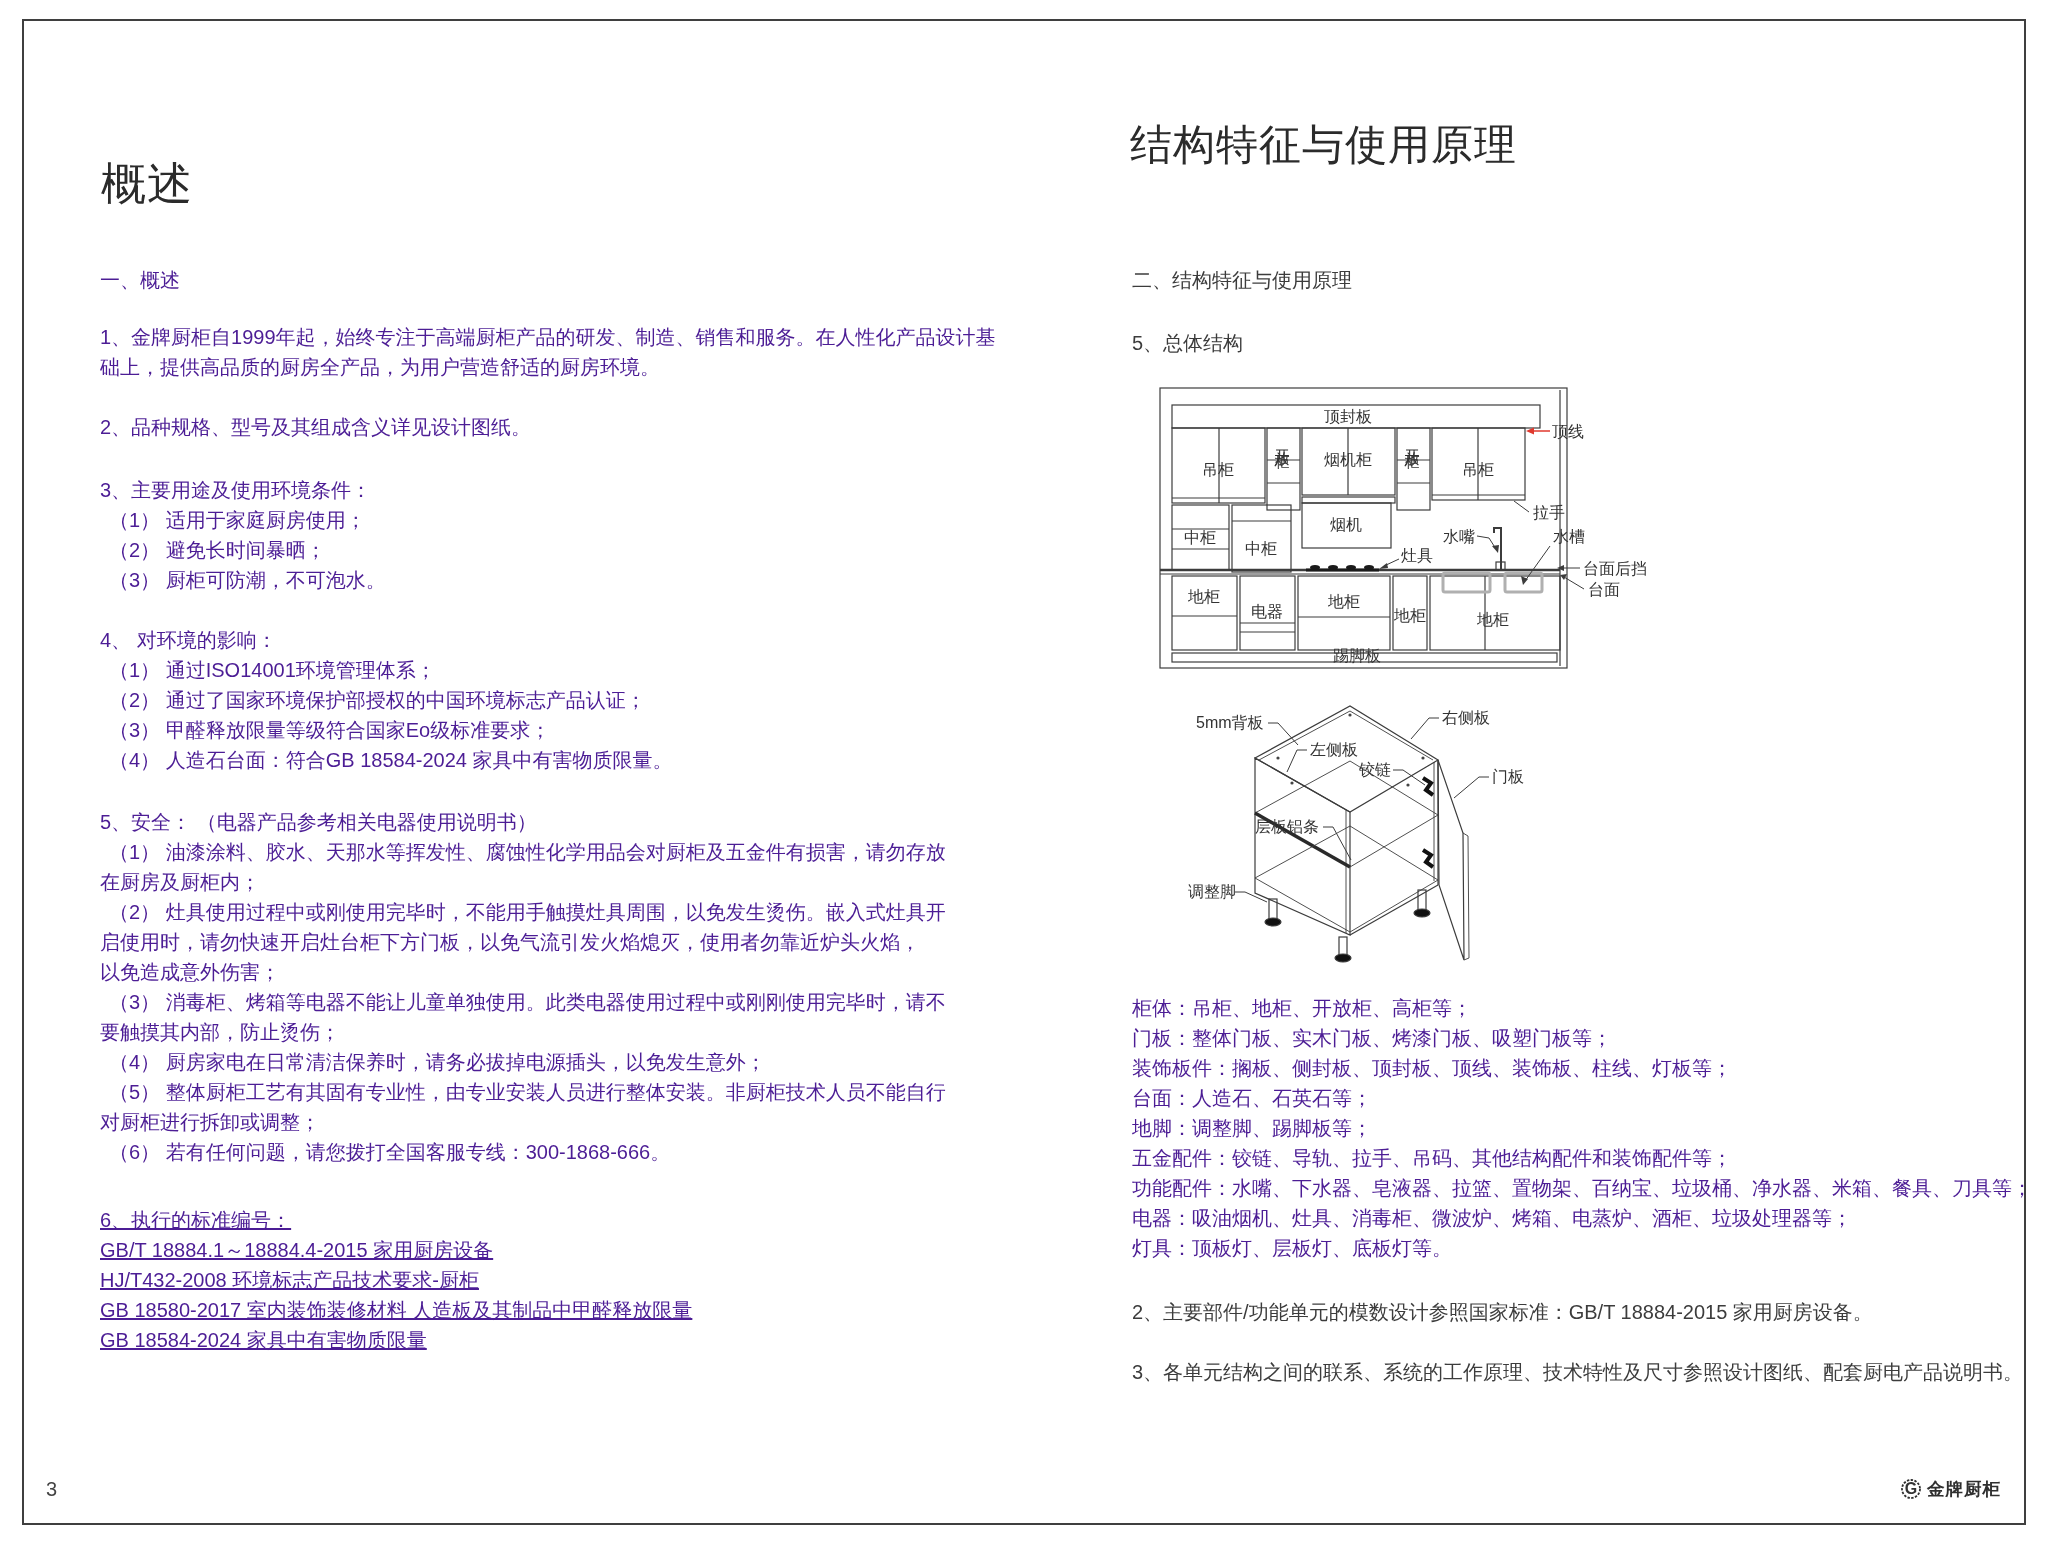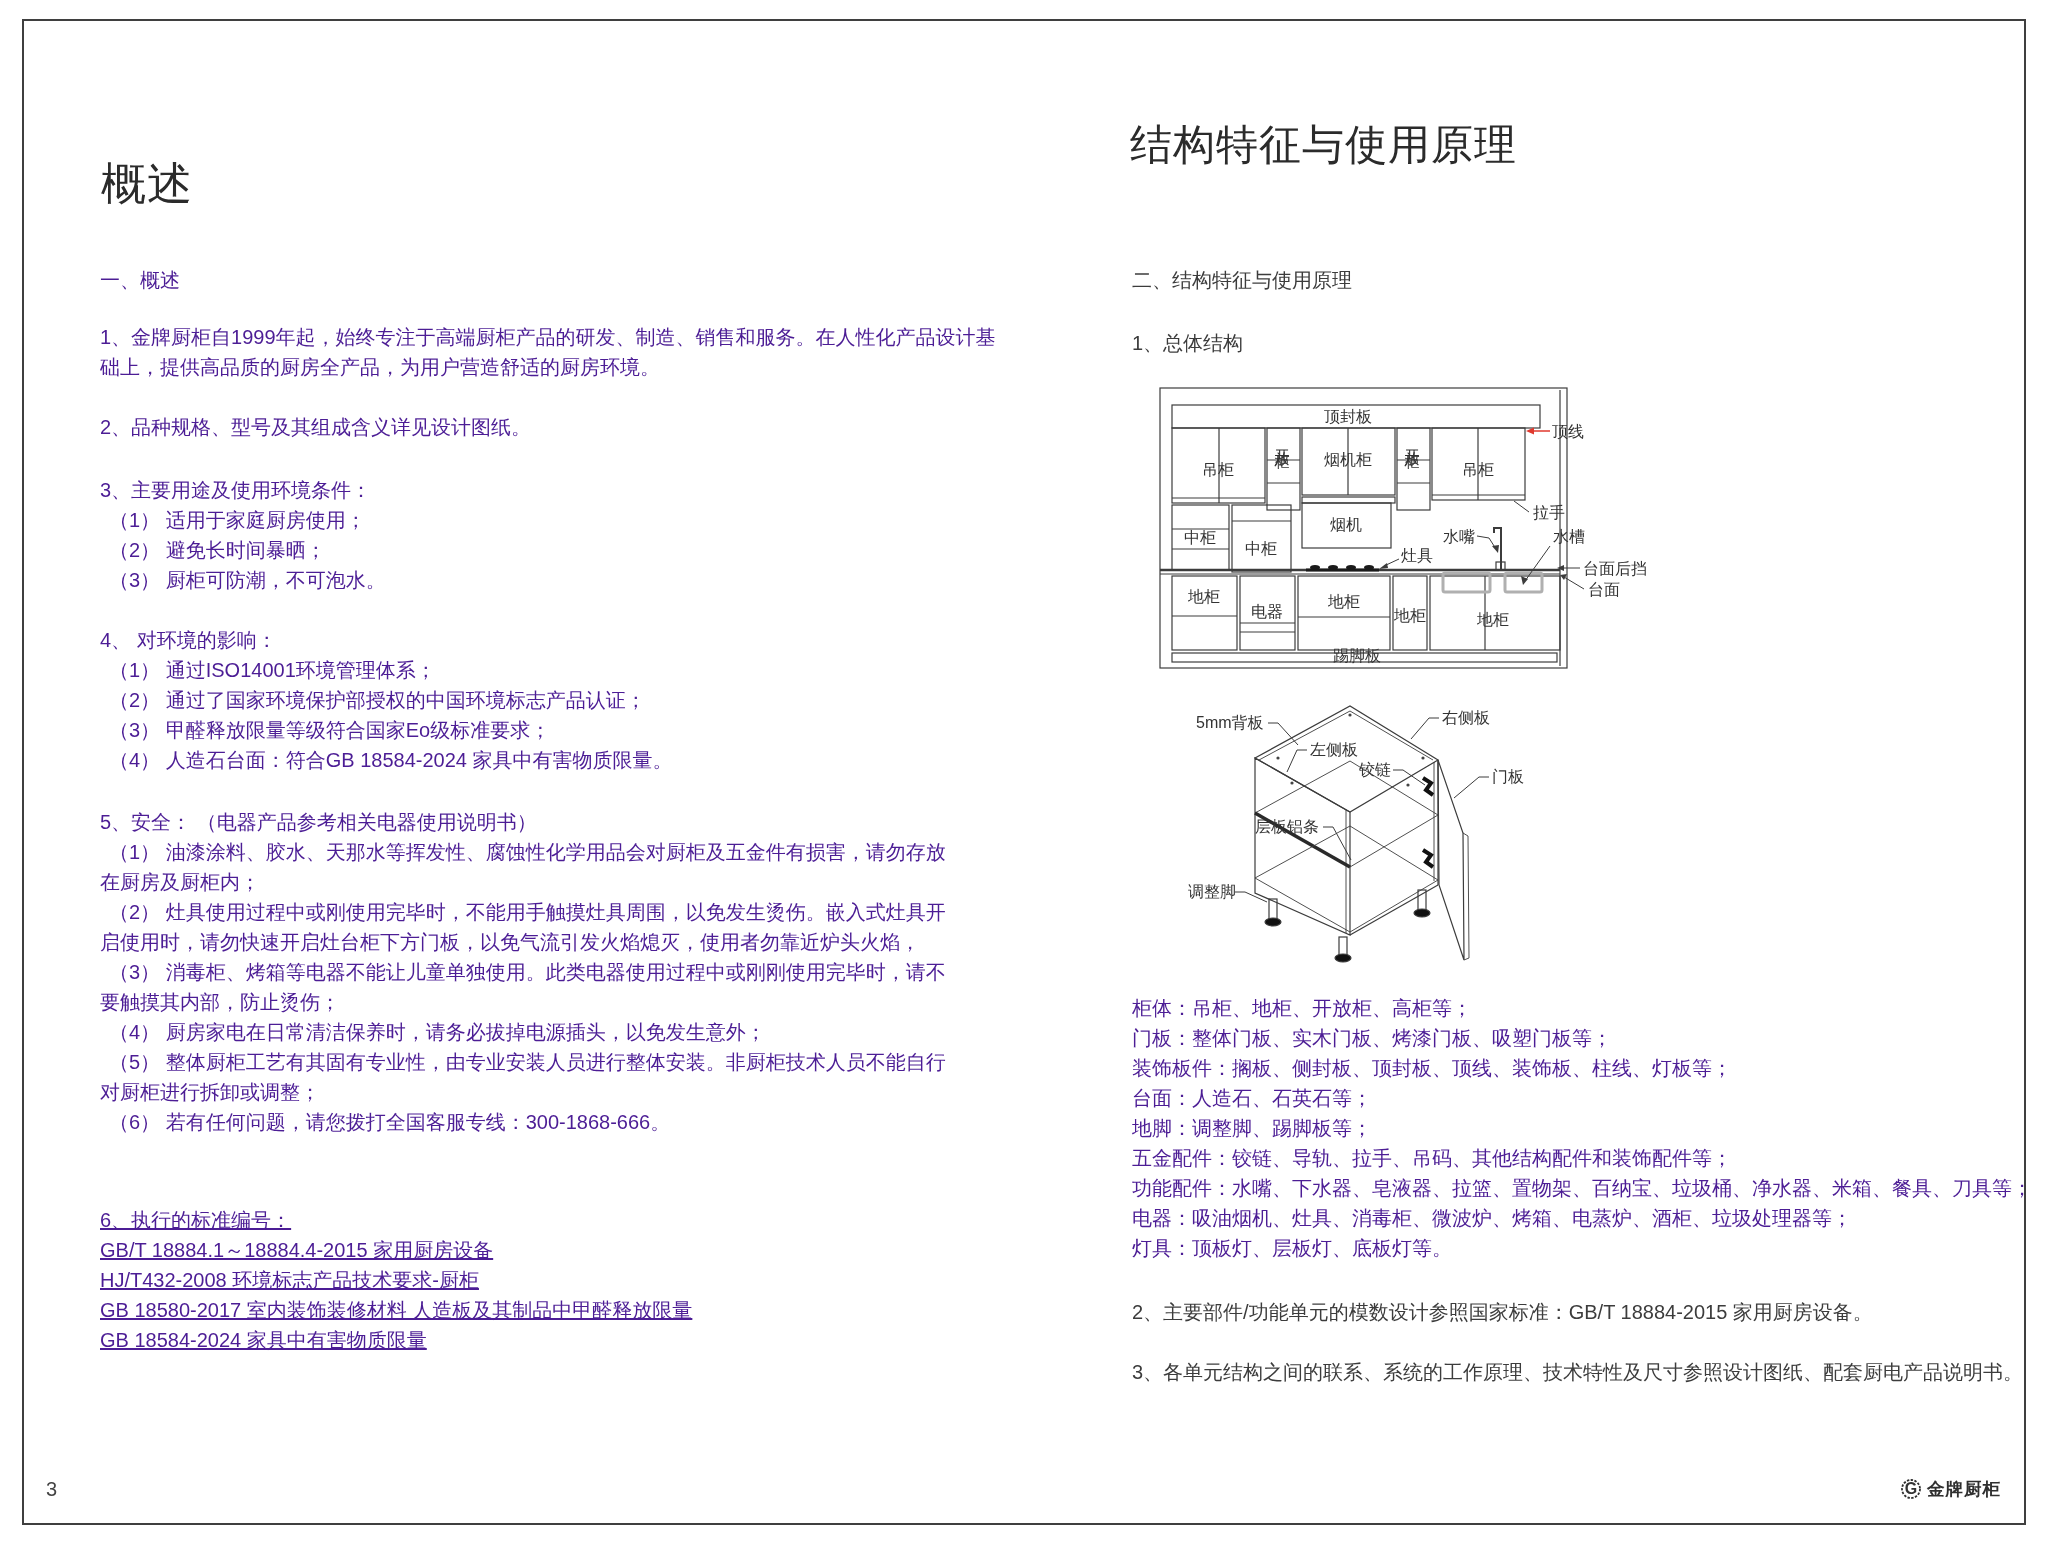--- a/index.html
+++ b/index.html
@@ -65,41 +65,42 @@
     <div class="ln ind">（4） 人造石台面：符合GB 18584-2024 家具中有害物质限量。</div>
   </div>
 
 <div class="col" style="left:100px;top:807px;">
 
 <div class="ln">5、安全： （电器产品参考相关电器使用说明书）</div>
     <div class="ln ind">（1） 油漆涂料、胶水、天那水等挥发性、腐蚀性化学用品会对厨柜及五金件有损害，请勿存放</div>
     <div class="ln">在厨房及厨柜内；</div>
     <div class="ln ind">（2） 灶具使用过程中或刚使用完毕时，不能用手触摸灶具周围，以免发生烫伤。嵌入式灶具开</div>
     <div class="ln">启使用时，请勿快速开启灶台柜下方门板，以免气流引发火焰熄灭，使用者勿靠近炉头火焰，</div>
+    <div class="ln">以免造成意外伤害；</div>
     <div class="ln ind">（3） 消毒柜、烤箱等电器不能让儿童单独使用。此类电器使用过程中或刚刚使用完毕时，请不</div>
     <div class="ln">要触摸其内部，防止烫伤；</div>
     <div class="ln ind">（4） 厨房家电在日常清洁保养时，请务必拔掉电源插头，以免发生意外；</div>
     <div class="ln ind">（5） 整体厨柜工艺有其固有专业性，由专业安装人员进行整体安装。非厨柜技术人员不能自行</div>
     <div class="ln">对厨柜进行拆卸或调整；</div>
     <div class="ln ind">（6） 若有任何问题，请您拨打全国客服专线：300-1868-666。</div>
   </div>
 
 <div class="col" style="left:100px;top:1205px;text-decoration:underline;">
 
 <div class="ln">6、执行的标准编号：</div>
     <div class="ln">GB/T 18884.1～18884.4-2015 家用厨房设备</div>
     <div class="ln">HJ/T432-2008 环境标志产品技术要求-厨柜</div>
     <div class="ln">GB 18580-2017 室内装饰装修材料 人造板及其制品中甲醛释放限量</div>
     <div class="ln">GB 18584-2024 家具中有害物质限量</div>
   </div>
 
 <div class="big-title t-right">结构特征与使用原理</div>
 
 <div class="single" style="left:1132px;top:265px;">二、结构特征与使用原理</div>
-<div class="single" style="left:1132px;top:328px;">1、总体结构</div>
+<div class="single" style="left:1132px;top:328px;">5、总体结构</div>
 
 <svg style="position:absolute;left:1152px;top:380px;" width="500" height="300" viewBox="0 0 500 300">
   <g stroke="#3c3c3c" stroke-width="1.2" fill="none">
     <rect x="8" y="8" width="407" height="280"></rect>
     <line x1="408" y1="10" x2="408" y2="286"></line>
     <rect x="20" y="25" width="368" height="23"></rect>
     <rect x="20" y="48" width="93" height="75"></rect>
       <line x1="67" y1="48" x2="67" y2="123"></line>
       <line x1="20" y1="118" x2="113" y2="118"></line>
     <rect x="115" y="48" width="33" height="82"></rect>

